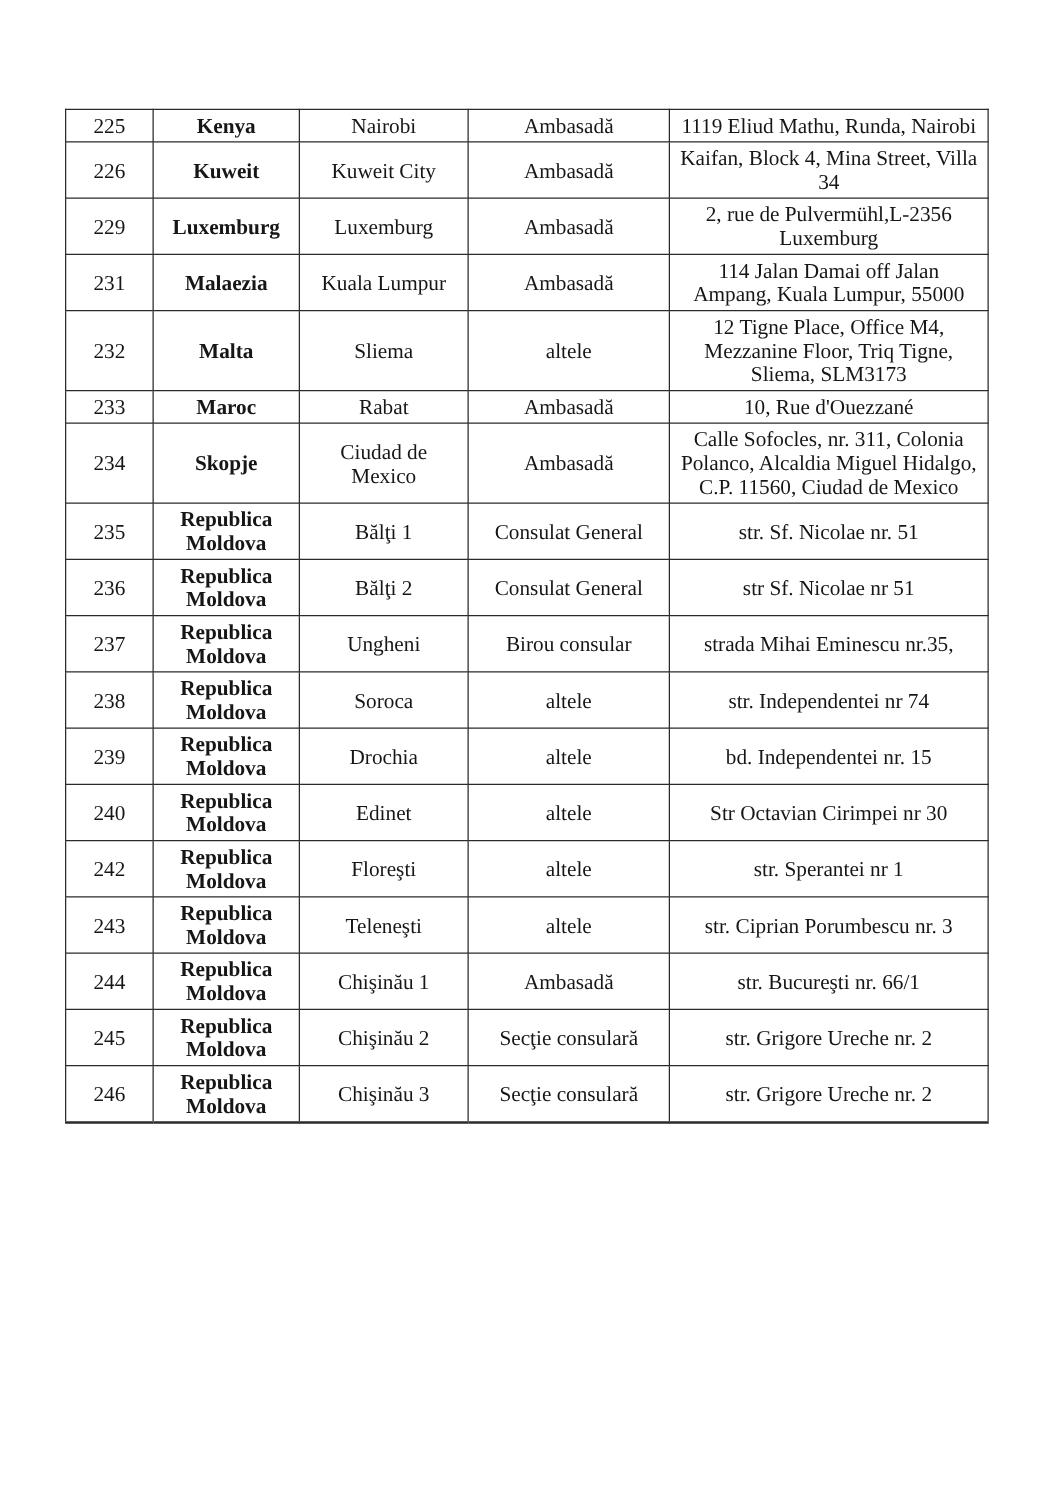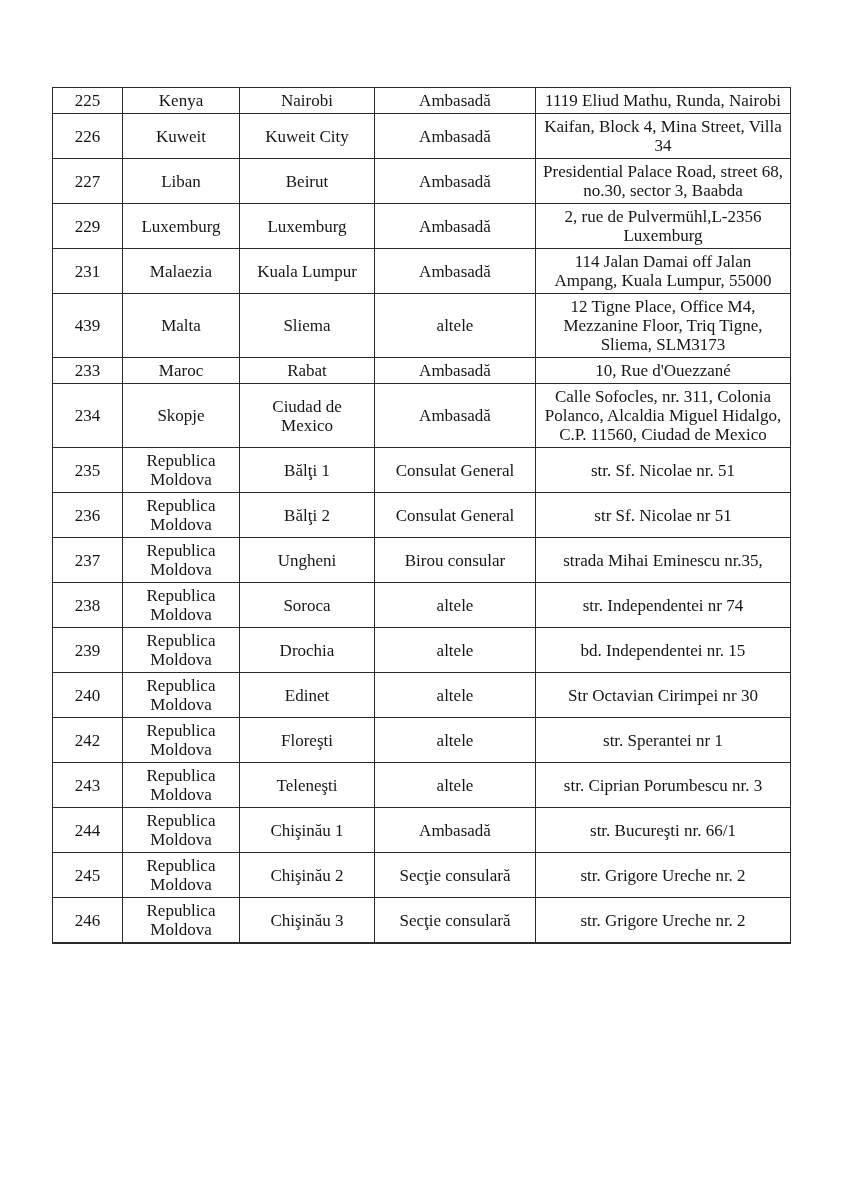--- a/index.html
+++ b/index.html
@@ -30,21 +30,21 @@
     border: 1px solid var(--rule, #2b2b2b);
     text-align: center;
     vertical-align: middle;
     padding: 3px 6px;
     overflow-wrap: break-word;
   }
   table.missions tr:last-child td {
     border-bottom-width: 2px;
   }
   td.c-no      { }
-  td.c-country { padding: 3px 5px; }
+  td.c-country { padding: 3px 5px; font-weight: bold; }
   td.c-city    { }
   td.c-type    { }
   td.c-address { padding: 3px 10px; }
 </style>
 </head>
 <body>
 
 <div class="page">
   <table class="missions">
     <colgroup>
@@ -63,42 +63,35 @@
     <td class="c-address">1119 Eliud Mathu, Runda, Nairobi</td>
   </tr>
         <tr>
     <td class="c-no">226</td>
     <td class="c-country">Kuweit</td>
     <td class="c-city">Kuweit City</td>
     <td class="c-type">Ambasadă</td>
     <td class="c-address">Kaifan, Block 4, Mina Street, Villa 34</td>
   </tr>
         <tr>
-    <td class="c-no">227</td>
-    <td class="c-country">Liban</td>
-    <td class="c-city">Beirut</td>
-    <td class="c-type">Ambasadă</td>
-    <td class="c-address">Presidential Palace Road, street 68, no.30, sector 3, Baabda</td>
-  </tr>
-        <tr>
     <td class="c-no">229</td>
     <td class="c-country">Luxemburg</td>
     <td class="c-city">Luxemburg</td>
     <td class="c-type">Ambasadă</td>
     <td class="c-address">2, rue de Pulvermühl,L-2356 Luxemburg</td>
   </tr>
         <tr>
     <td class="c-no">231</td>
     <td class="c-country">Malaezia</td>
     <td class="c-city">Kuala Lumpur</td>
     <td class="c-type">Ambasadă</td>
     <td class="c-address">114 Jalan Damai off Jalan Ampang, Kuala Lumpur, 55000</td>
   </tr>
         <tr>
-    <td class="c-no">439</td>
+    <td class="c-no">232</td>
     <td class="c-country">Malta</td>
     <td class="c-city">Sliema</td>
     <td class="c-type">altele</td>
     <td class="c-address">12 Tigne Place, Office M4, Mezzanine Floor, Triq Tigne, Sliema, SLM3173</td>
   </tr>
         <tr>
     <td class="c-no">233</td>
     <td class="c-country">Maroc</td>
     <td class="c-city">Rabat</td>
     <td class="c-type">Ambasadă</td>

